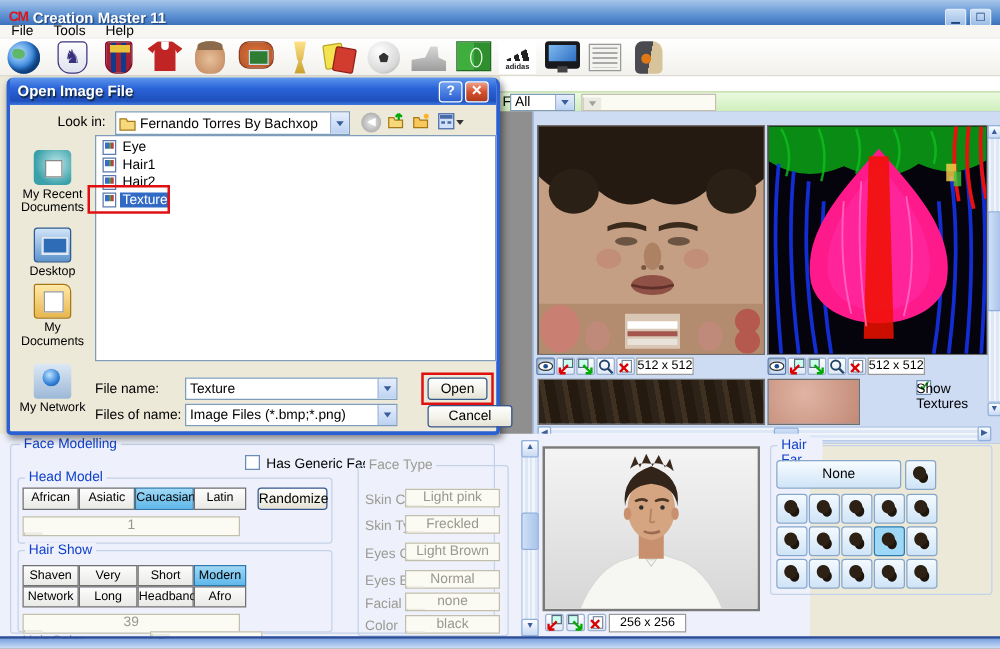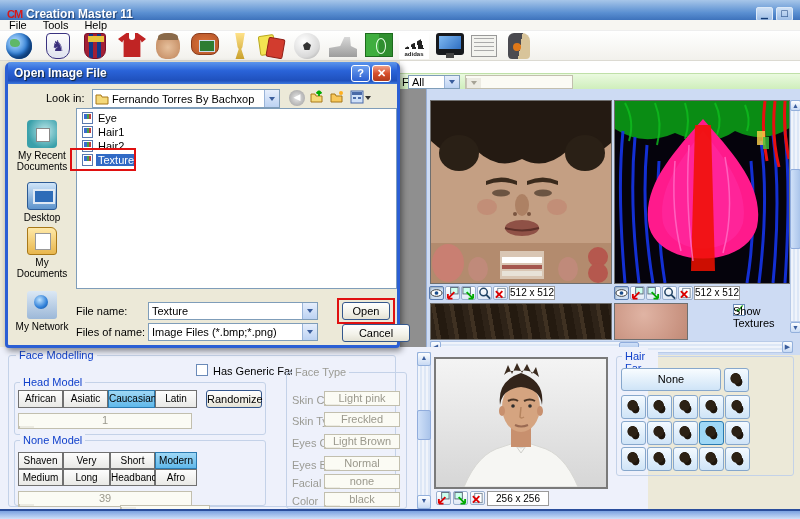--- a/index.html
+++ b/index.html
@@ -381,26 +381,26 @@
     <span class="toggle sel" style="left:108px; top:43px; width:47px; height:18px;">Caucasian</span>
     <span class="toggle" style="left:155px; top:43px; width:42px; height:18px;">Latin</span>
     <span class="abs xp-btn" style="left:206px; top:43px; width:56px; height:18px; line-height:16px;">Randomize</span>
     <div class="abs combo disabled" style="left:18px; top:66px; width:174px; height:16px;">
       <span class="val">1</span>
         <span class="drop"></span>
     </div>
 
     
     <div class="groupbox" style="left:14px; top:93px; width:252px; height:66px;"></div>
-    <span class="gb-label" style="left:20px; top:87px;">None Model</span>
+    <span class="gb-label" style="left:20px; top:87px;">Hair Show</span>
     <span class="toggle" style="left:18px; top:105px; width:45px; height:17px;">Shaven</span>
     <span class="toggle" style="left:63px; top:105px; width:47px; height:17px;">Very Short</span>
     <span class="toggle" style="left:110px; top:105px; width:45px; height:17px;">Short</span>
     <span class="toggle sel" style="left:155px; top:105px; width:42px; height:17px;">Modern</span>
-    <span class="toggle" style="left:18px; top:122px; width:45px; height:17px;">Medium</span>
+    <span class="toggle" style="left:18px; top:122px; width:45px; height:17px;">Network</span>
     <span class="toggle" style="left:63px; top:122px; width:47px; height:17px;">Long</span>
     <span class="toggle" style="left:110px; top:122px; width:45px; height:17px;">Headband</span>
     <span class="toggle" style="left:155px; top:122px; width:42px; height:17px;">Afro</span>
     <div class="abs combo disabled" style="left:18px; top:144px; width:174px; height:16px;">
       <span class="val">39</span>
         <span class="drop"></span>
     </div>
     <span class="abs dis-label" style="left:18px; top:160px;">Hair Color</span>
     <div class="abs combo disabled" style="left:120px; top:158px; width:90px; height:13px;">
       <span class="val"></span>

